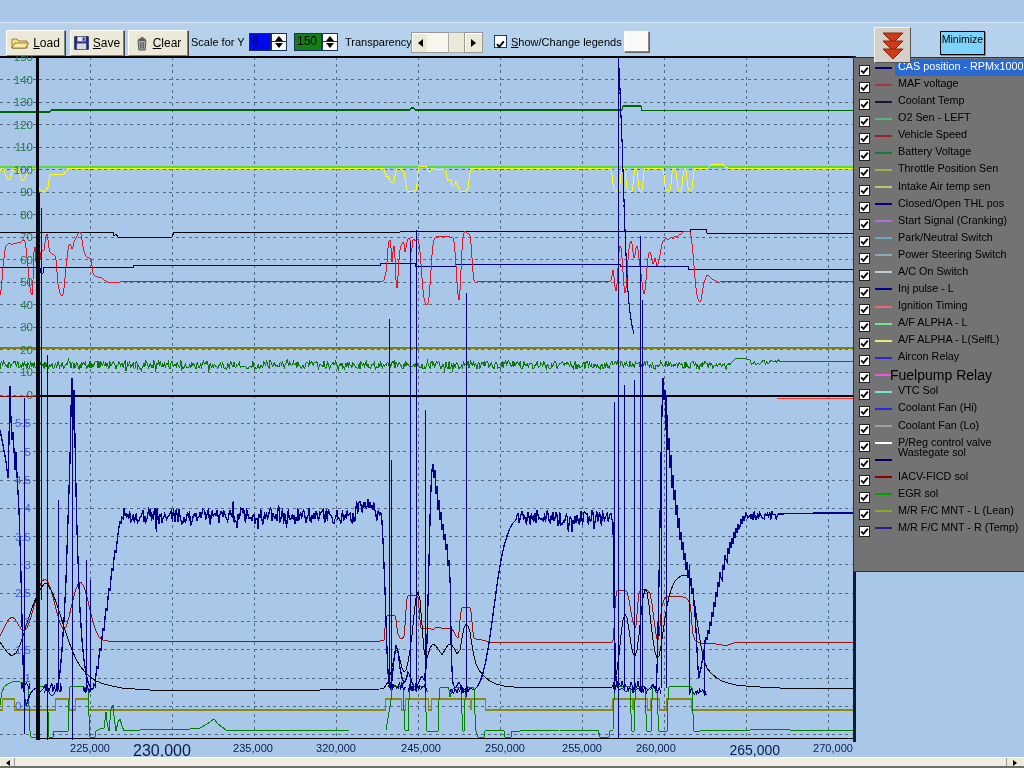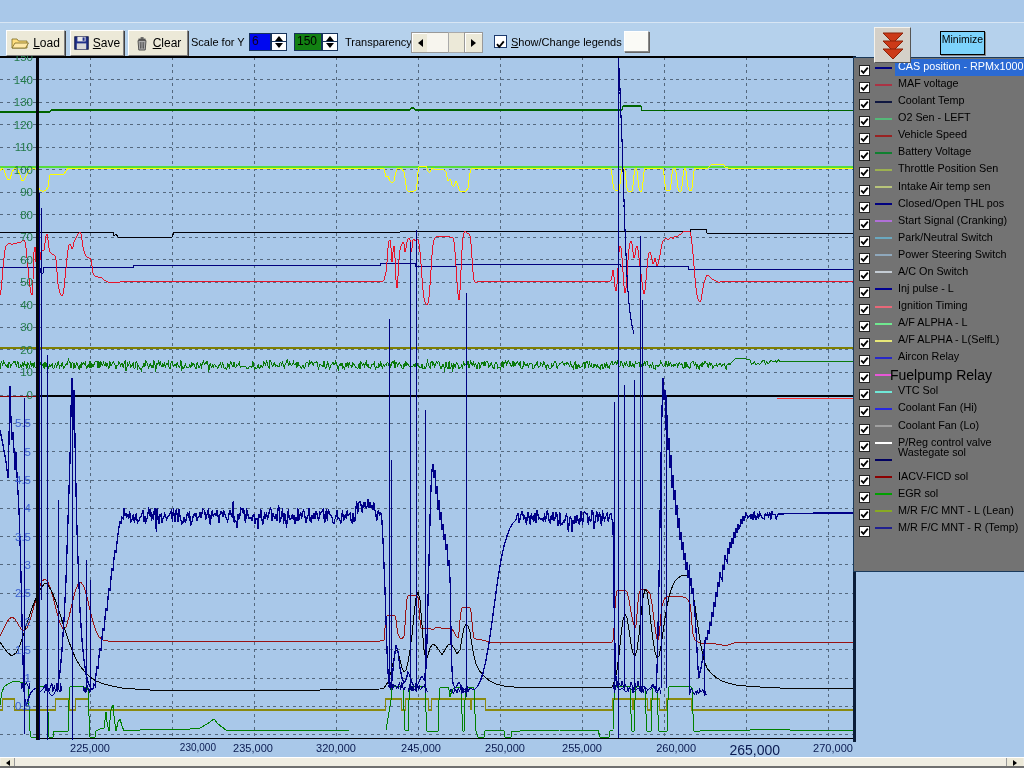--- a/index.html
+++ b/index.html
@@ -179,27 +179,27 @@
       <text x="31" y="540.6" font-size="11.5" fill="#3a5fd0" text-anchor="end" font-family="Liberation Sans">3.5</text>
       <text x="31" y="568.9" font-size="11.5" fill="#3a5fd0" text-anchor="end" font-family="Liberation Sans">3</text>
       <text x="31" y="597.2" font-size="11.5" fill="#3a5fd0" text-anchor="end" font-family="Liberation Sans">2.5</text>
       <text x="31" y="625.5" font-size="11.5" fill="#3a5fd0" text-anchor="end" font-family="Liberation Sans">2</text>
       <text x="31" y="653.8" font-size="11.5" fill="#3a5fd0" text-anchor="end" font-family="Liberation Sans">1.5</text>
       <text x="31" y="682.1" font-size="11.5" fill="#3a5fd0" text-anchor="end" font-family="Liberation Sans">1</text>
       <text x="31" y="710.4" font-size="11.5" fill="#3a5fd0" text-anchor="end" font-family="Liberation Sans">0.5</text>
     </svg>
 <div style="position:absolute;left:0;top:742px;width:853px;height:15px;background:#a9c8e9"></div>
 <div style="position:absolute;left:60px;top:742px;width:60px;text-align:center;font-size:11px;color:#0a1a50">225,000</div>
-    <div style="position:absolute;left:156px;top:742px;width:60px;text-align:right;font-size:10px;color:#0a1a50">230,000</div>
+    <div style="position:absolute;left:133px;top:742px;width:60px;text-align:left;font-size:16px;color:#0a1a50">230,000</div>
     <div style="position:absolute;left:223px;top:742px;width:60px;text-align:center;font-size:11px;color:#0a1a50">235,000</div>
     <div style="position:absolute;left:306px;top:742px;width:60px;text-align:center;font-size:11px;color:#0a1a50">320,000</div>
     <div style="position:absolute;left:391px;top:742px;width:60px;text-align:center;font-size:11px;color:#0a1a50">245,000</div>
     <div style="position:absolute;left:475px;top:742px;width:60px;text-align:center;font-size:11px;color:#0a1a50">250,000</div>
     <div style="position:absolute;left:552px;top:742px;width:60px;text-align:center;font-size:11px;color:#0a1a50">255,000</div>
-    <div style="position:absolute;left:636px;top:742px;width:60px;text-align:right;font-size:11px;color:#0a1a50">260,000</div>
+    <div style="position:absolute;left:636px;top:742px;width:60px;text-align:left;font-size:11px;color:#0a1a50">260,000</div>
     <div style="position:absolute;left:720px;top:742px;width:60px;text-align:right;font-size:14px;color:#0a1a50">265,000</div>
     <div style="position:absolute;left:803px;top:742px;width:60px;text-align:center;font-size:11px;color:#0a1a50">270,000</div>
 <div style="position:absolute;left:853px;top:57px;width:171px;height:515px;background:#737373;border:1px solid #1a3a5c;border-right:none;box-sizing:border-box;overflow:hidden">
       <div style="position:absolute;left:41px;top:1.0px;width:130px;height:17px;background:#2a6ad4"></div>
       <div style="position:absolute;left:5px;top:4.0px"><svg width="11" height="11" viewBox="0 0 11 11">
           <rect x="0.5" y="0.5" width="10" height="10" fill="#fff" stroke="#222"></rect>
           <path d="M2.2,5.4 L4.4,7.8 L8.8,2.6" fill="none" stroke="#000" stroke-width="1.8"></path>
         </svg></div>
       <div style="position:absolute;left:21px;top:8.5px;width:17px;height:2px;background:#000080"></div>
       <div style="position:absolute;left:44px;top:2.0px;font-size:10.8px;color:#ffffff;white-space:nowrap">CAS position - RPMx1000</div>

